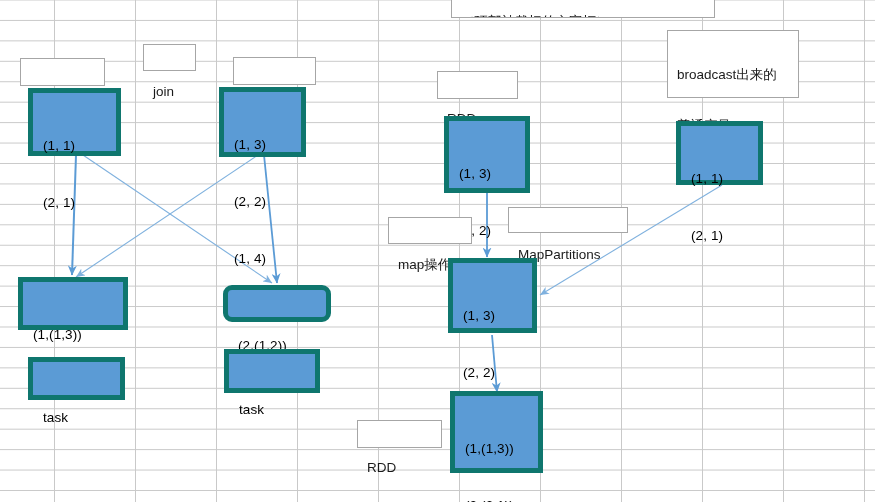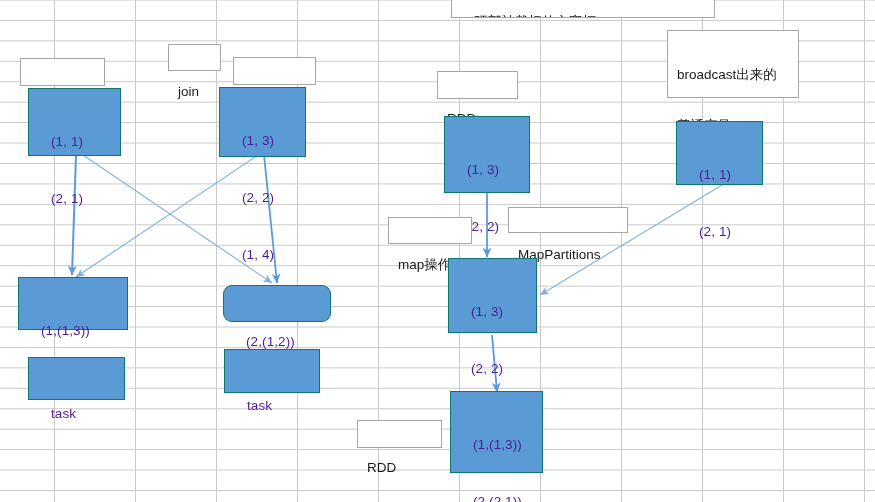--- a/index.html
+++ b/index.html
@@ -34,26 +34,26 @@
     position: absolute;
     left: 0; top: 0;
     width: 875px;
     height: 502px;
     pointer-events: none;
   }
   
   .box {
     position: absolute;
     background: #5b9bd5;
-    border: 1px solid #0f766e;
+    border: 5px solid #0f766e;
     box-sizing: border-box;
-    color: #4c1d95;
+    color: #000000;
     font-size: 13.5px;
     line-height: 19px;
-    padding: 5px 0 0 22px;
+    padding: 5px 0 0 10px;
     white-space: pre;
     letter-spacing: 0.1px;
   }
   .box .line { display: block; }
   
   .label {
     position: absolute;
     background: #ffffff;
     border: 1px solid #a6a6a6;
     box-sizing: border-box;
@@ -102,21 +102,21 @@
   </svg>
 
   <div class="label clipped" style="left:451px; top:-22px; width:264px; height:40px;">
     <span class="line">（顶部被裁切的文字框）</span>
   </div>
 
   <div class="label" style="left:20px; top:58px; width:85px; height:28px;">
     <span class="line">RDD</span>
   </div>
 
-  <div class="label" style="left:143px; top:44px; width:53px; height:27px;margin-left:25px;">
+  <div class="label" style="left:143px; top:44px; width:53px; height:27px;">
     <span class="line">join</span>
   </div>
 
   <div class="label" style="left:233px; top:57px; width:83px; height:28px;">
     <span class="line">RDD</span>
   </div>
 
   <div class="box" style="left:28px; top:88px; width:93px; height:68px;">
     <span class="line">(1, 1)</span>
     <span class="line">(2, 1)</span>

